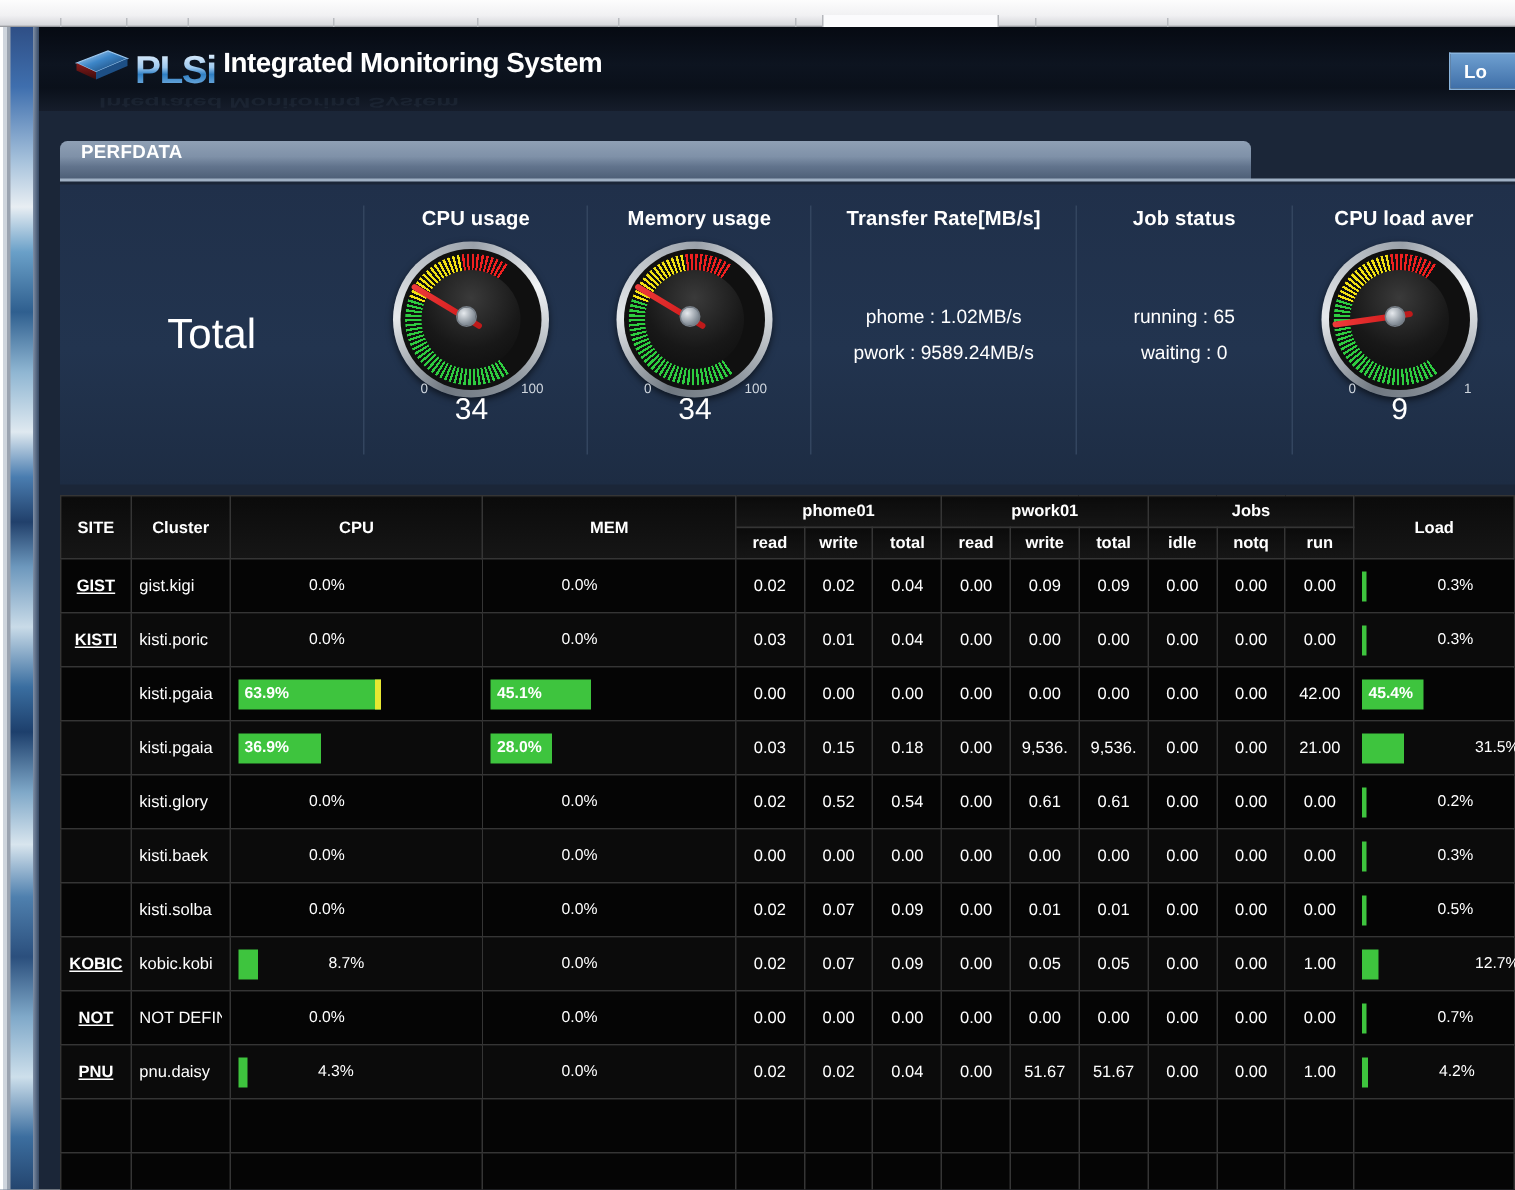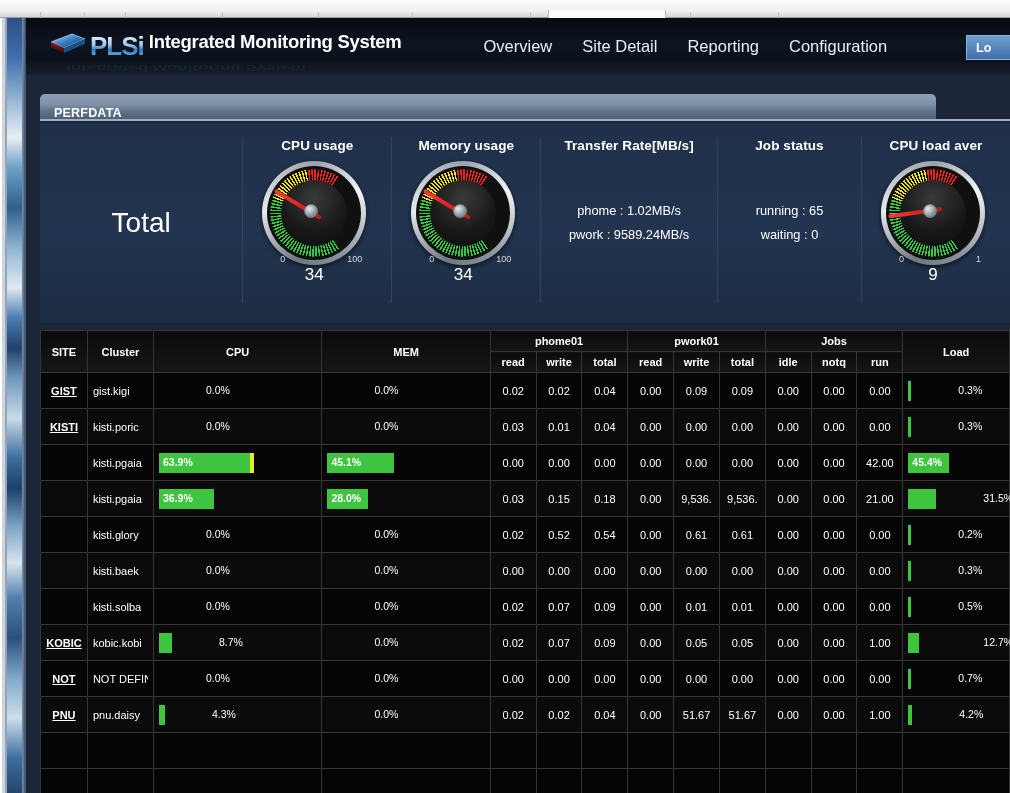--- a/index.html
+++ b/index.html
@@ -81,24 +81,24 @@
     position: absolute; right: 0px; top: 17px; width: 44px; height: 25px;
     background: linear-gradient(to bottom, #6e9fd0, #3f6fa8);
     border: 1px solid #89b4dd; border-right: none;
     color: #ffffff; font-size: 12.5px; font-weight: bold;
     display: flex; align-items: center; padding-left: 9px; overflow: hidden;
     cursor: pointer;
   }
 
   
   #section-bar {
-    position: absolute; left: 18px; top: 76px; width: 896px; height: 26px;
+    position: absolute; left: 18px; top: 76px; width: 794px; height: 26px;
     background: linear-gradient(to bottom, #8fa0b5 0%, #7f91a8 40%, #62748d 65%, #4c5d75 100%);
     border-top-left-radius: 5px; border-top-right-radius: 5px;
-    display: flex; align-items: flex-end;
+    display: flex; align-items: flex-start;
   }
   #section-label {
     color: #ffffff; font-size: 12.5px; font-weight: bold;
     padding-left: 14px; letter-spacing: 0.2px;
   }
   #section-underline {
     position: absolute; left: 18px; top: 101px; width: 970px; height: 2px;
     background: #9fb0c4;
   }
 
@@ -160,21 +160,21 @@
     position: absolute; left: 42px; top: 43px; width: 14px; height: 14px; border-radius: 50%;
     background: radial-gradient(circle at 35% 32%, #e6eaee, #8d969f 60%, #5c656e);
     border: 1px solid #767e87;
   }
   .gauge-min, .gauge-max {
     position: absolute; bottom: 9px; color: #cfd6de; font-size: 9px;
   }
   .gauge-min { left: 18px; } .gauge-max { right: 10px; }
   .gauge-value {
     position: absolute; bottom: -12px; width: 104px; text-align: center;
-    color: #ffffff; font-size: 17px;
+    color: #ffffff; font-size: 20px;
   }
 
   .kv-list { margin-top: 46px; text-align: center; }
   .kv-line { color: #ffffff; font-size: 12.8px; line-height: 24px; white-space: nowrap; text-align: center; }
 
   
   #data-table {
     position: absolute; left: 18px; top: 312px; width: 970px; height: 463px;
     border-collapse: collapse; table-layout: fixed;
     background: #000000;
@@ -256,26 +256,20 @@
           </defs>
           <path d="M3 11 L24 3 L37 8 L16 17 Z" fill="url(#lgA)" stroke="#9cc8ef" stroke-width="0.8"></path>
           <path d="M3 11 L16 17 L16 22 L3 16 Z" fill="url(#lgB)"></path>
           <path d="M16 17 L37 8 L37 13 L16 22 Z" fill="#1d4f85"></path>
         </svg>
       </span>
       <span id="brand-text">PLSi</span>
       <span id="product-text">Integrated Monitoring System</span>
     </div>
 
-    <nav id="main-nav">
-      <span class="nav-item">Overview</span>
-      <span class="nav-item">Site Detail</span>
-      <span class="nav-item">Reporting</span>
-      <span class="nav-item">Configuration</span>
-    </nav>
 
     <div id="login-button">Lo</div>
   <div id="logo-reflection">Integrated Monitoring System</div>
     </div>
 
   <div id="section-bar">
     <span id="section-label">PERFDATA</span>
   </div>
   <div id="section-underline"></div>
 

